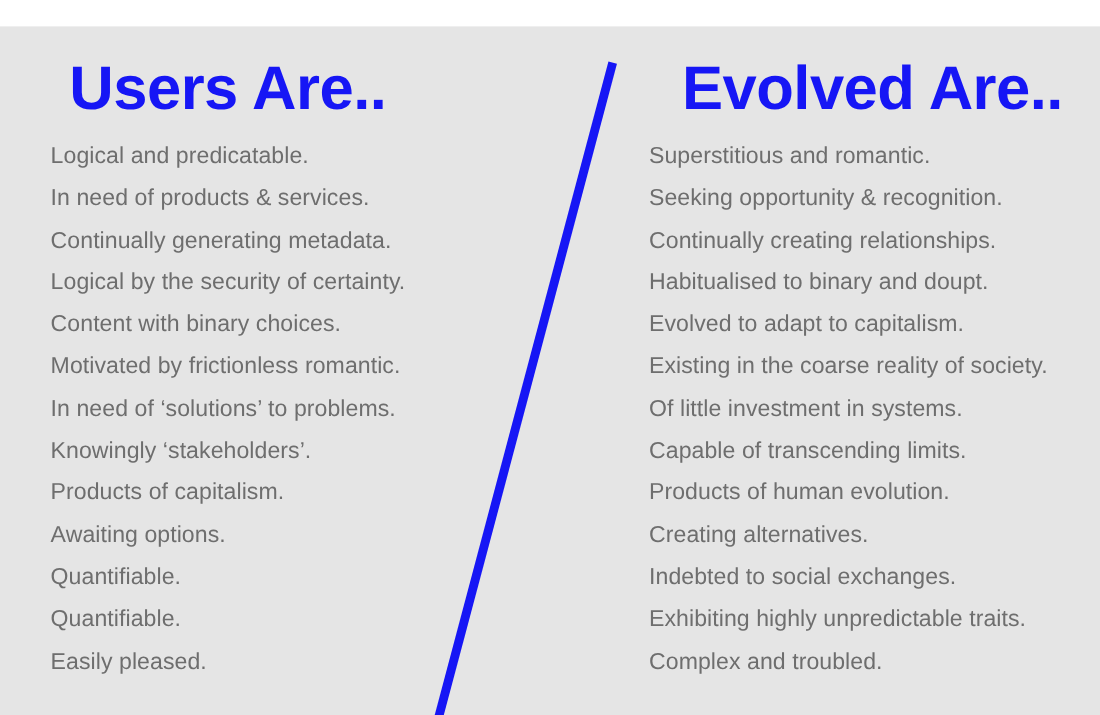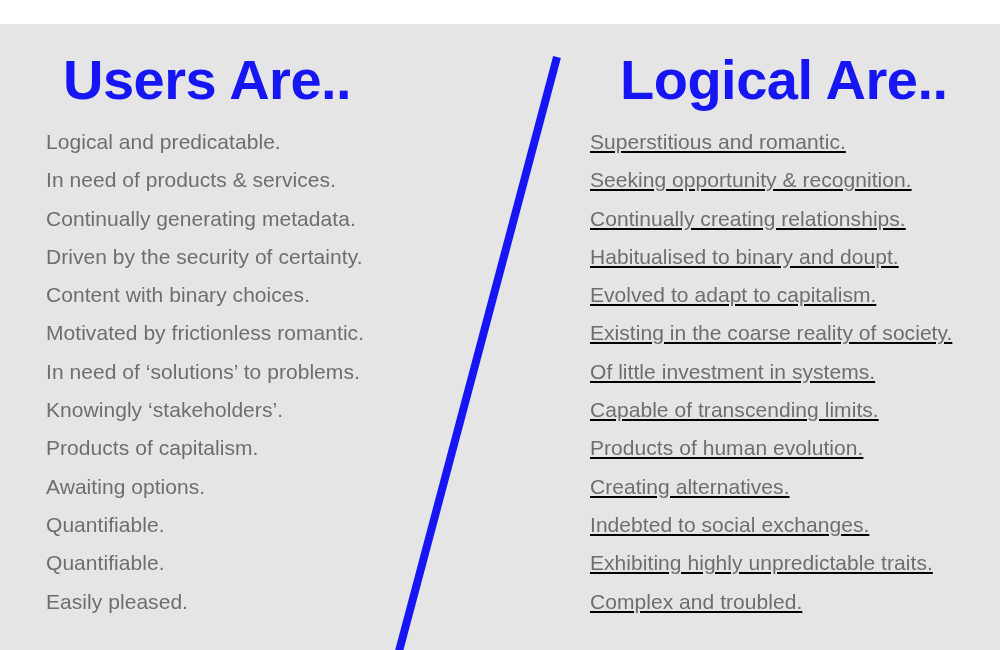--- a/index.html
+++ b/index.html
@@ -50,21 +50,21 @@
 
   .trait-list {
     position: absolute;
     top: 99px;
     margin: 0;
     padding: 0;
     list-style: none;
   }
 
   #left-column  .trait-list { left: 46px; }
-  #right-column .trait-list { left: 15px; text-decoration: underline; }
+  #right-column .trait-list { left: 15px; }
 
   .trait-item {
     font-size: 21px;
     line-height: 38.3px;
     color: #6e6e6e;
     white-space: nowrap;
     letter-spacing: 0.05px;
   }
 
   #divider-line {
@@ -84,35 +84,35 @@
   <svg id="divider-line" viewBox="0 0 1000 650" width="1000" height="650" xmlns="http://www.w3.org/2000/svg">
     <line x1="557" y1="33" x2="398" y2="631" stroke="#1616f5" stroke-width="8" stroke-linecap="butt"></line>
   </svg>
 
   <div class="column" id="left-column">
     <h1 class="column-title">Users Are..</h1>
     <ul class="trait-list">
       <li class="trait-item">Logical and predicatable.</li>
       <li class="trait-item">In need of products &amp; services.</li>
       <li class="trait-item">Continually generating metadata.</li>
-      <li class="trait-item">Driven by the security of certainty.</li>
+      <li class="trait-item">Logical by the security of certainty.</li>
       <li class="trait-item">Content with binary choices.</li>
       <li class="trait-item">Motivated by frictionless romantic.</li>
       <li class="trait-item">In need of ‘solutions’ to problems.</li>
       <li class="trait-item">Knowingly ‘stakeholders’.</li>
       <li class="trait-item">Products of capitalism.</li>
       <li class="trait-item">Awaiting options.</li>
       <li class="trait-item">Quantifiable.</li>
       <li class="trait-item">Quantifiable.</li>
       <li class="trait-item">Easily pleased.</li>
     </ul>
   </div>
 
   <div class="column" id="right-column">
-    <h1 class="column-title">Logical Are..</h1>
+    <h1 class="column-title">Evolved Are..</h1>
     <ul class="trait-list">
       <li class="trait-item">Superstitious and romantic.</li>
       <li class="trait-item">Seeking opportunity &amp; recognition.</li>
       <li class="trait-item">Continually creating relationships.</li>
       <li class="trait-item">Habitualised to binary and doupt.</li>
       <li class="trait-item">Evolved to adapt to capitalism.</li>
       <li class="trait-item">Existing in the coarse reality of society.</li>
       <li class="trait-item">Of little investment in systems.</li>
       <li class="trait-item">Capable of transcending limits.</li>
       <li class="trait-item">Products of human evolution.</li>

